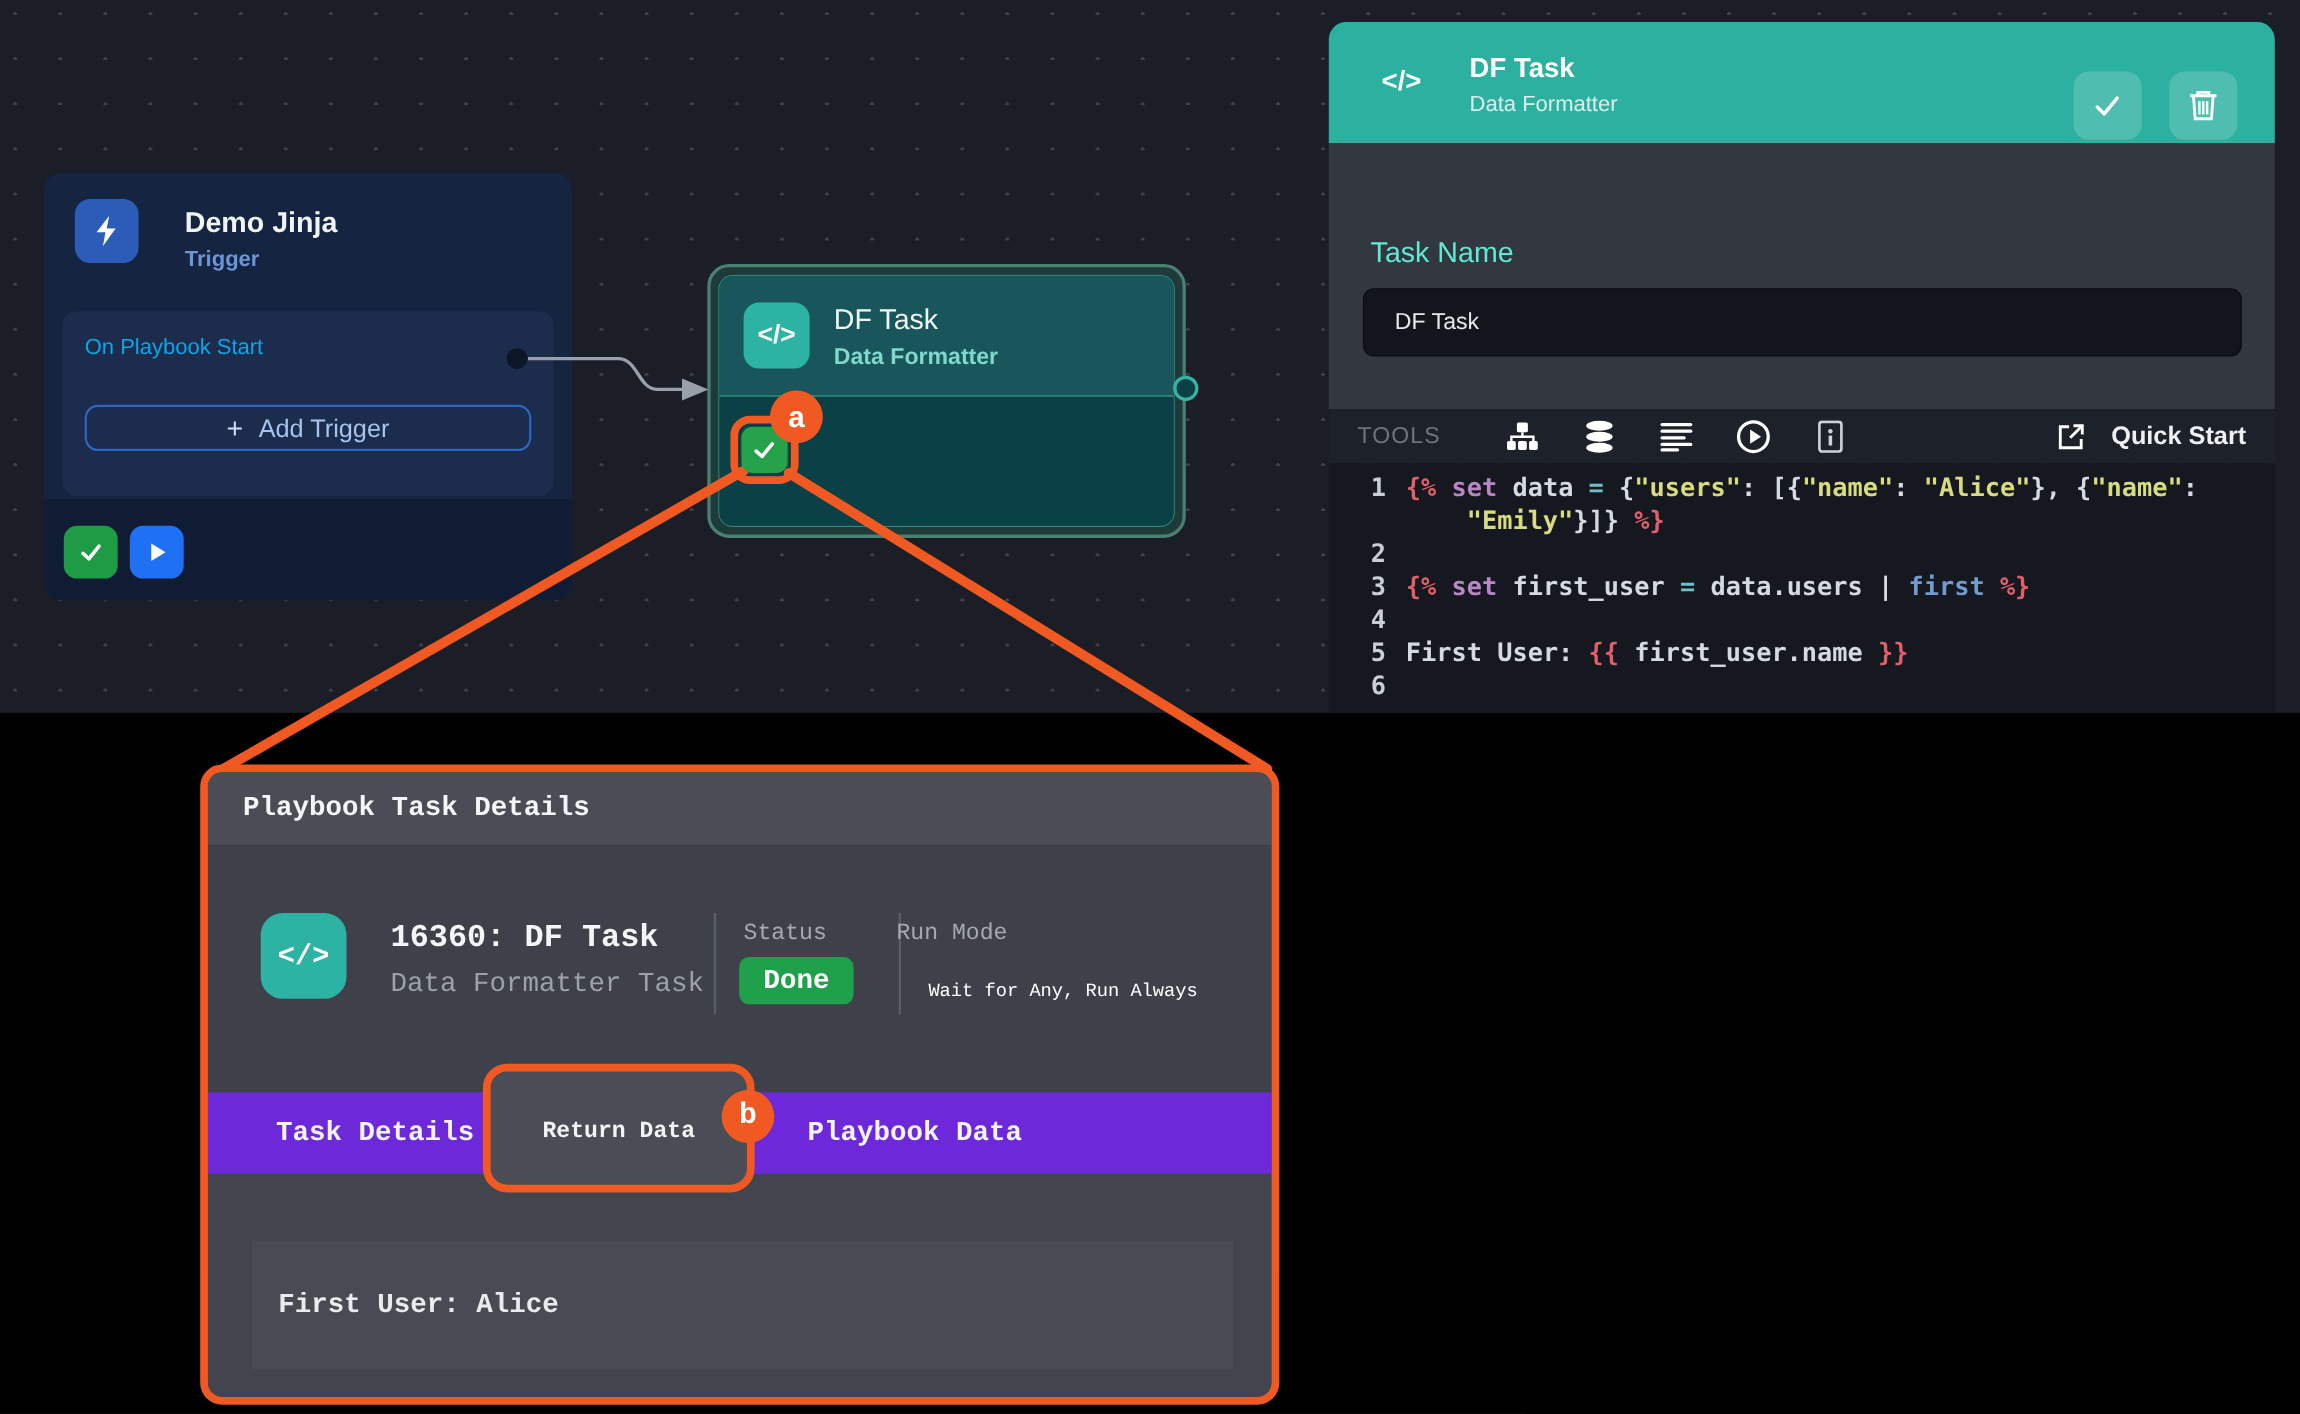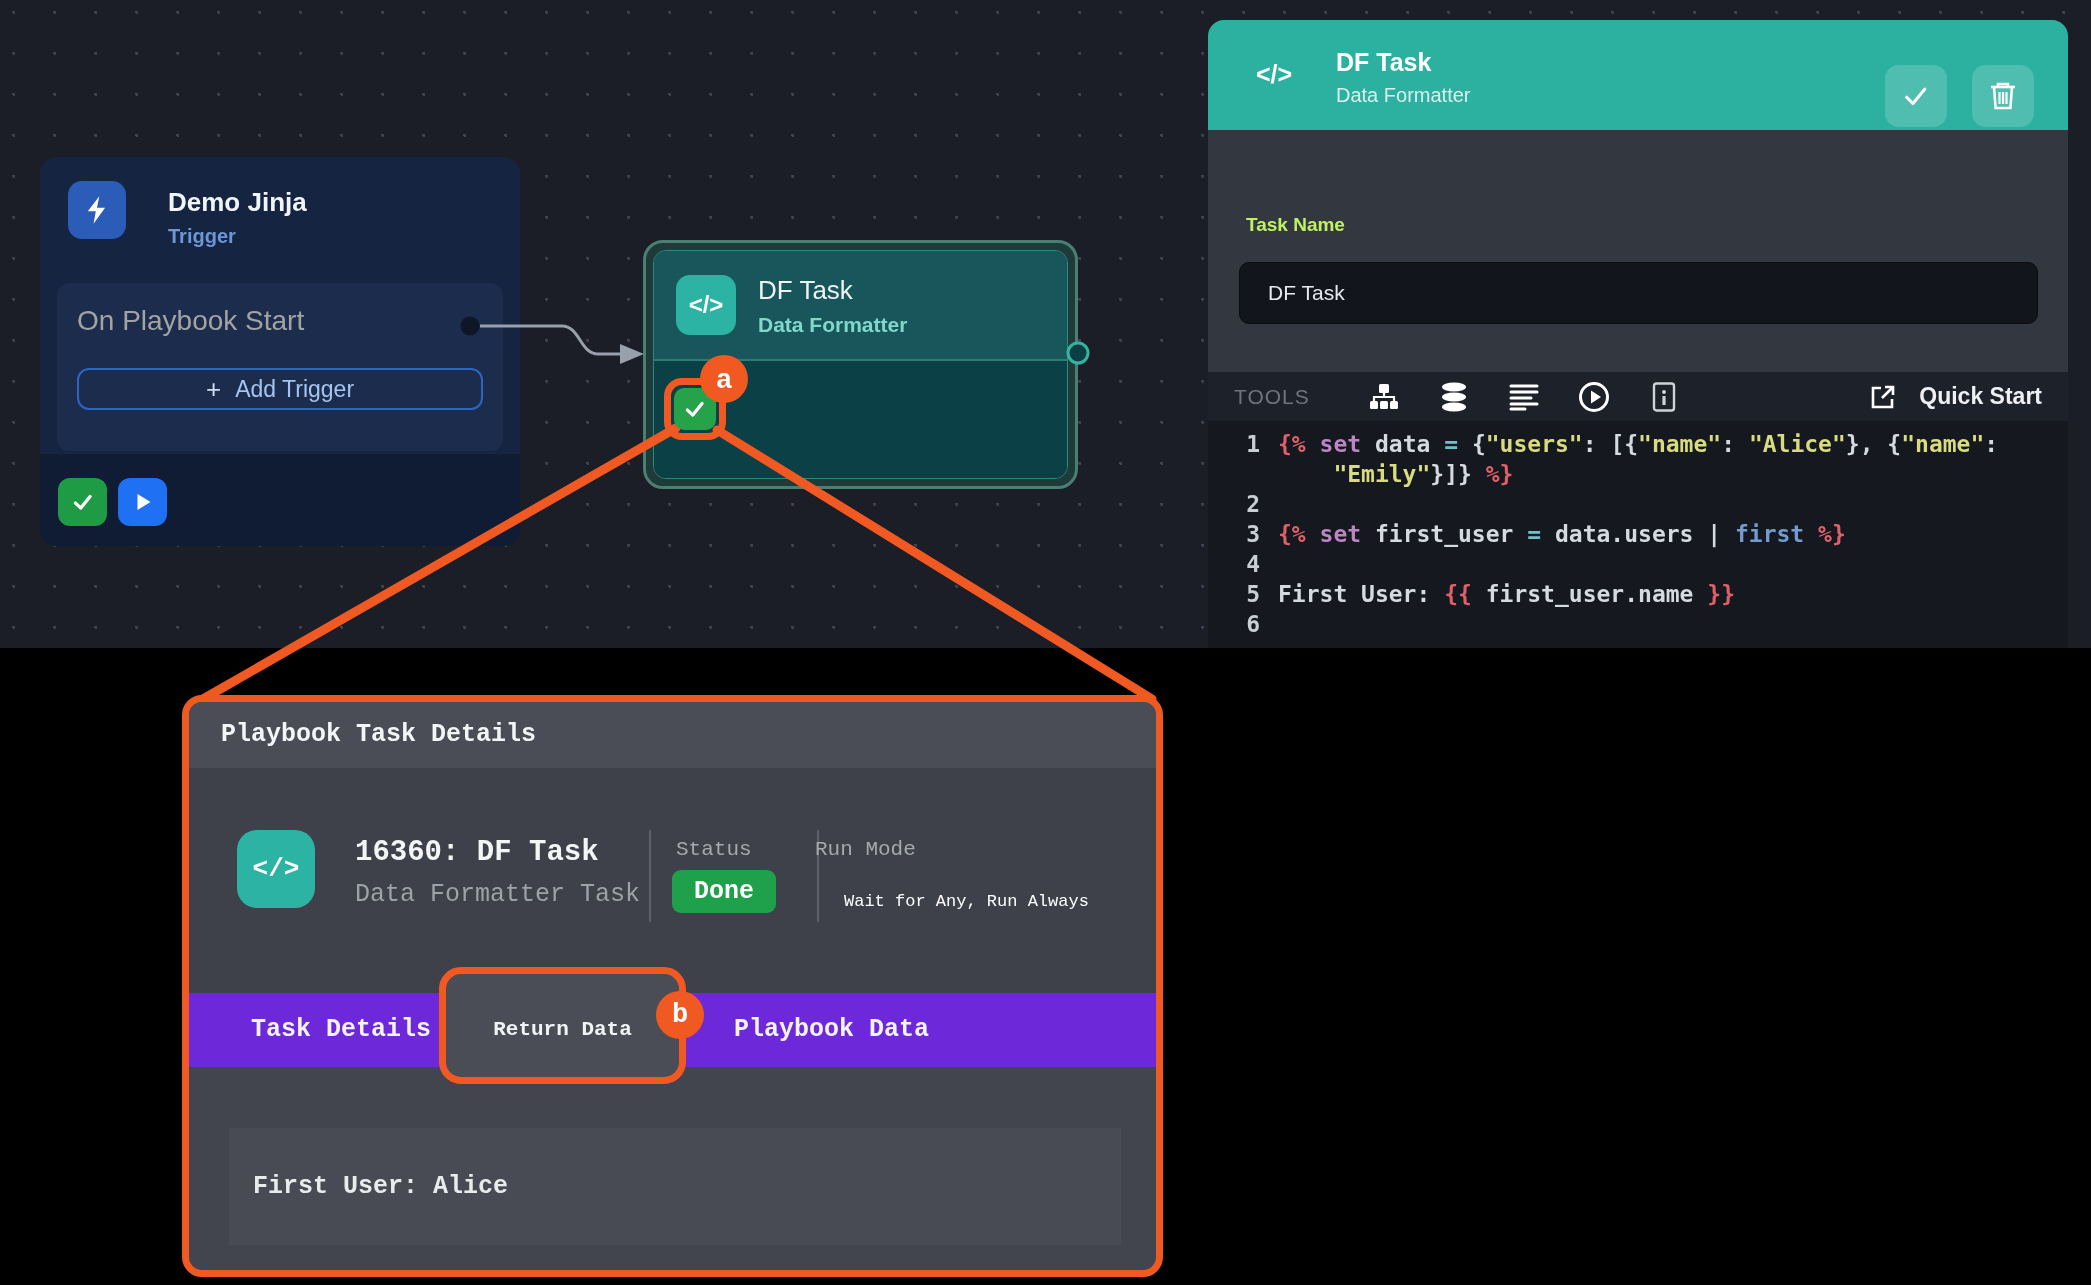--- a/index.html
+++ b/index.html
@@ -12,21 +12,21 @@
   .canvas-svg{position:absolute;left:0;top:0;pointer-events:none;}
   
   .trigger-node{position:absolute;left:40px;top:157px;width:480px;height:388px;
     background:#152440;border-radius:16px;}
   .tn-icon{position:absolute;left:28px;top:24px;width:58px;height:58px;border-radius:14px;
     background:#2b5cb7;display:flex;align-items:center;justify-content:center;}
   .tn-title{position:absolute;left:128px;top:30px;font-size:26px;font-weight:600;color:#f1f4f8;}
   .tn-sub{position:absolute;left:128px;top:68px;font-size:20px;font-weight:700;color:#6d96d6;}
   .tn-panel{position:absolute;left:17px;top:126px;width:446px;height:168px;
     background:#1b2c4c;border-radius:12px;}
-  .tn-event{position:absolute;left:20px;top:22px;font-size:28px;font-weight:500;color:#a3a3a3;text-align:right;}
+  .tn-event{position:absolute;left:20px;top:22px;font-size:20px;font-weight:500;color:#0ea5e9;text-align:right;}
   .tn-addbtn{position:absolute;left:20px;top:85px;width:406px;height:42px;border:2px solid #2b66c4;
     border-radius:12px;display:flex;align-items:center;justify-content:center;gap:14px;
     color:#a5c4ef;font-size:23px;background:transparent;box-sizing:border-box;}
   .tn-addbtn .plus{font-size:26px;font-weight:400;color:#cdddf4;}
   .tn-footer{position:absolute;left:0;top:296px;width:480px;height:92px;background:#0f1c33;
     border-radius:0 0 16px 16px;border-top:1px solid rgba(255,255,255,0.05);}
   .sq-btn{position:absolute;top:24px;width:49px;height:48px;border-radius:12px;
     display:flex;align-items:center;justify-content:center;}
   .btn-green{left:18px;background:#1f9b45;}
   .btn-blue{left:78px;background:#2070f4;}
@@ -56,21 +56,21 @@
   .panel{position:absolute;left:1208px;top:20px;width:860px;height:628px;}
   .panel-head{position:absolute;left:0;top:0;width:860px;height:110px;background:#2cb1a1;
     border-radius:16px 16px 0 0;}
   .ph-icon{position:absolute;left:48px;top:40px;font-size:25px;font-weight:700;color:#fff;}
   .ph-title{position:absolute;left:128px;top:28px;font-size:25px;font-weight:700;color:#fff;}
   .ph-sub{position:absolute;left:128px;top:64px;font-size:20px;color:#d9efeb;}
   .ph-btn{position:absolute;top:45px;width:62px;height:62px;border-radius:14px;
     background:rgba(255,255,255,0.17);display:flex;align-items:center;justify-content:center;}
   .ph-check{left:677px;} .ph-trash{left:764px;}
   .panel-section{position:absolute;left:0;top:110px;width:860px;height:242px;background:#333740;}
-  .ps-label{position:absolute;left:38px;top:84px;font-size:19px;font-weight:700;color:#bef264;}
+  .ps-label{position:absolute;left:38px;top:84px;font-size:26px;font-weight:400;color:#5eead4;}
   .ps-input{position:absolute;left:31px;top:132px;width:799px;height:62px;box-sizing:border-box;
     background:#13151c;border:1px solid #0a0c10;border-radius:10px;color:#e6e8ec;
     font-size:21px;padding:0 28px;font-family:"Liberation Sans",sans-serif;}
   .toolsbar{position:absolute;left:0;top:352px;width:860px;height:49px;background:#1d2129;
     display:flex;align-items:center;padding:0 26px;box-sizing:border-box;}
   .tools-label{font-size:21px;letter-spacing:1px;color:#6e747c;}
   .tools-icons{display:flex;align-items:center;gap:34px;margin-left:56px;}
   .tool-icon{display:flex;align-items:center;justify-content:center;width:36px;height:36px;}
   .quickstart{margin-left:auto;display:flex;align-items:center;gap:23px;color:#eef0f3;
     font-size:23px;font-weight:600;}

